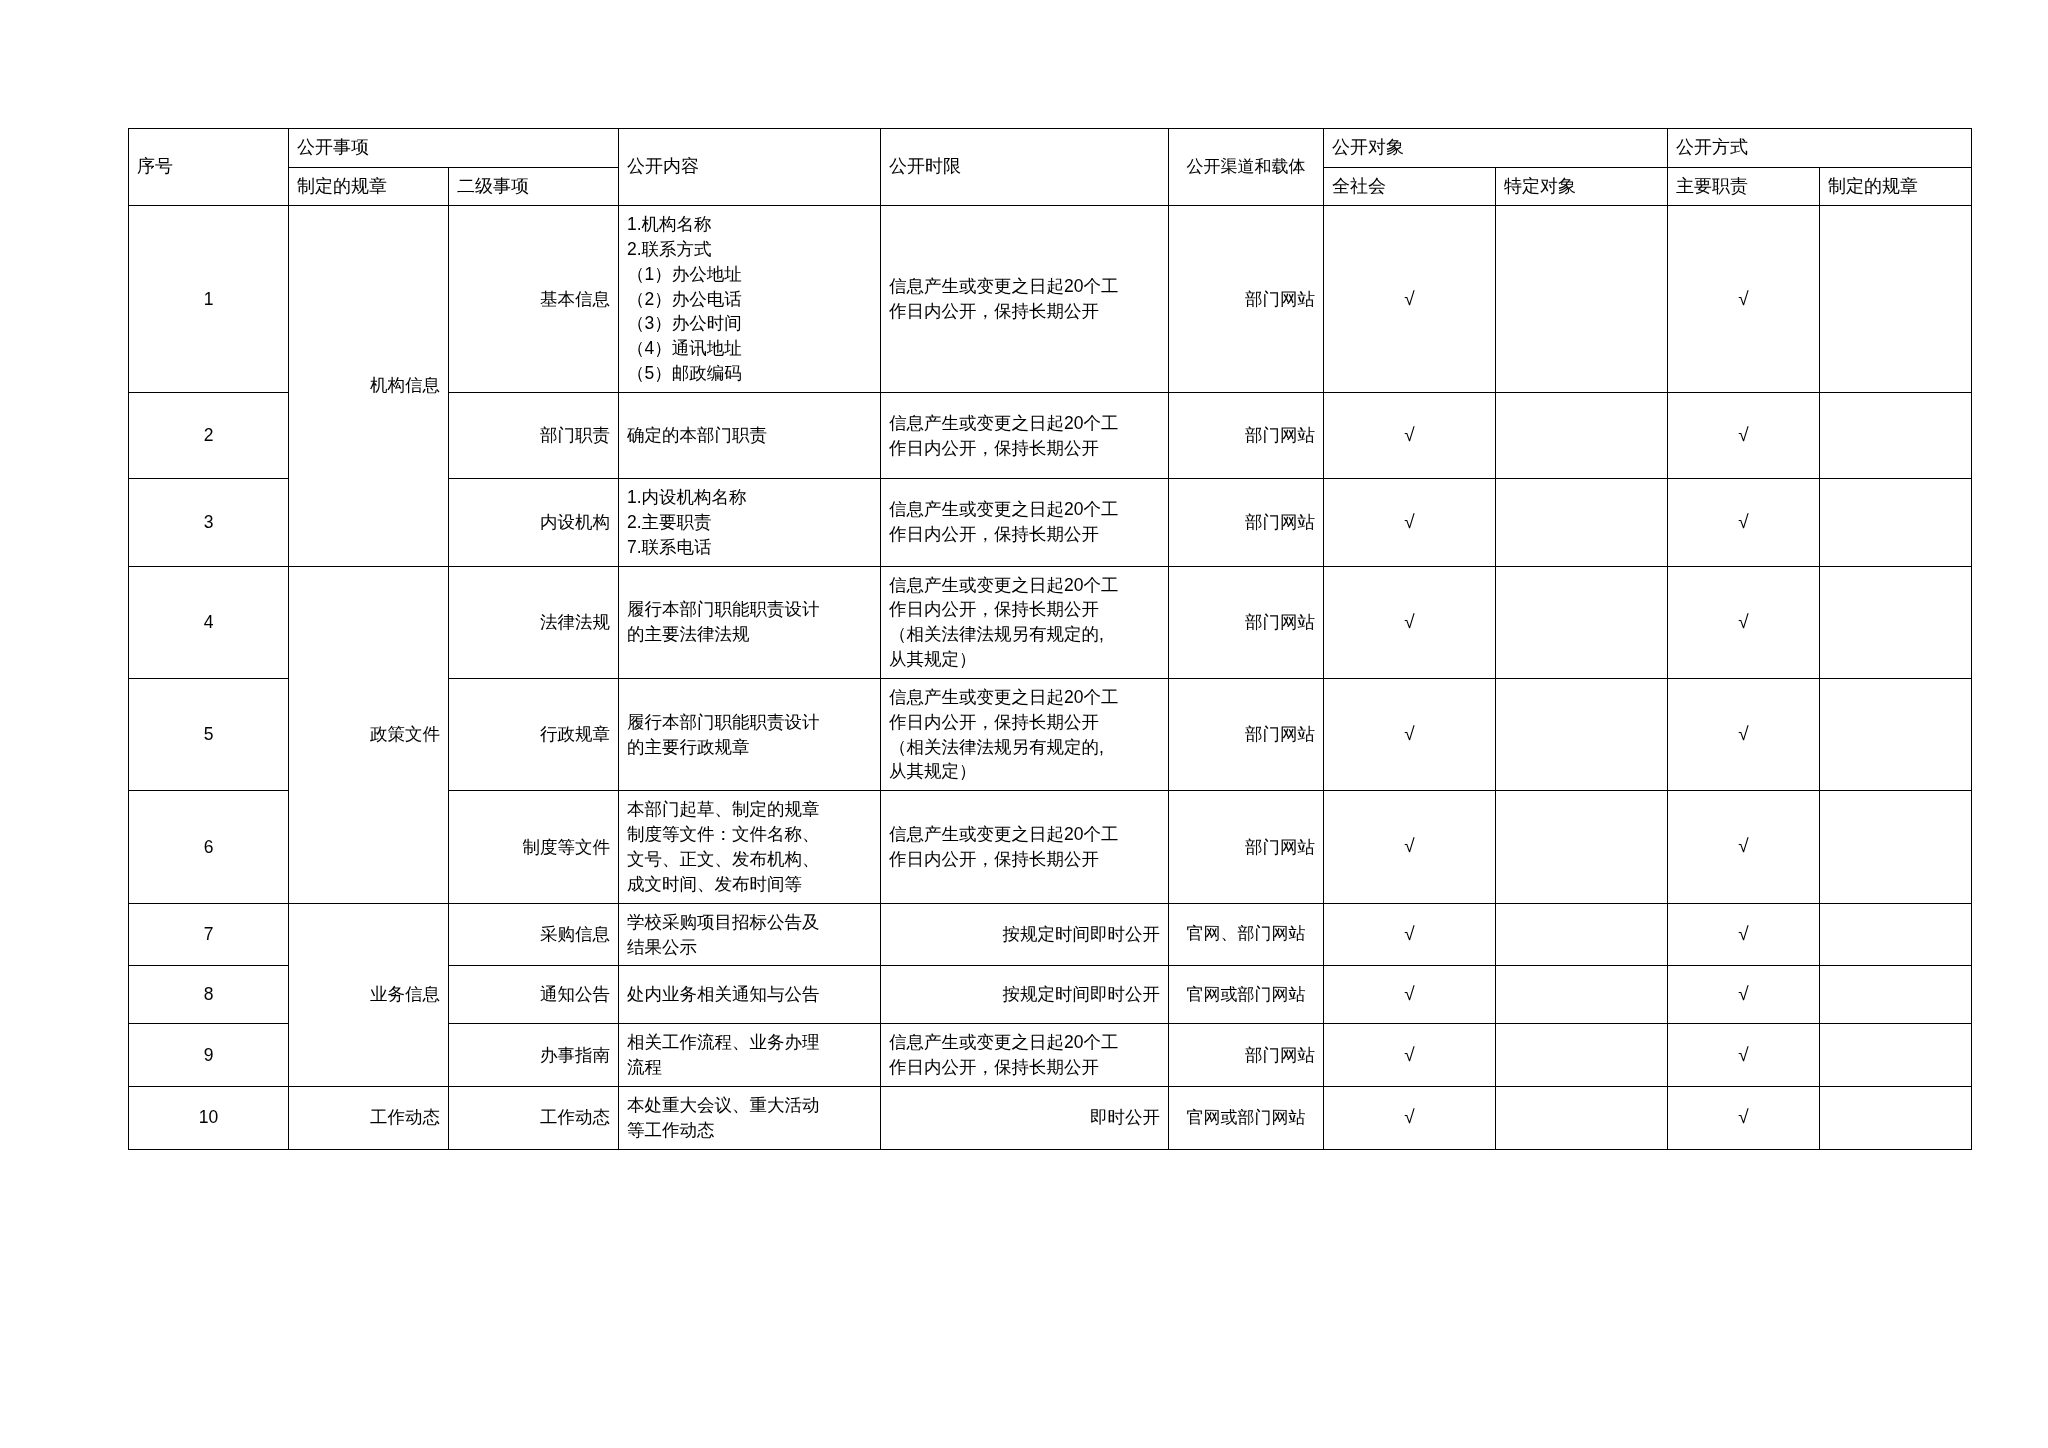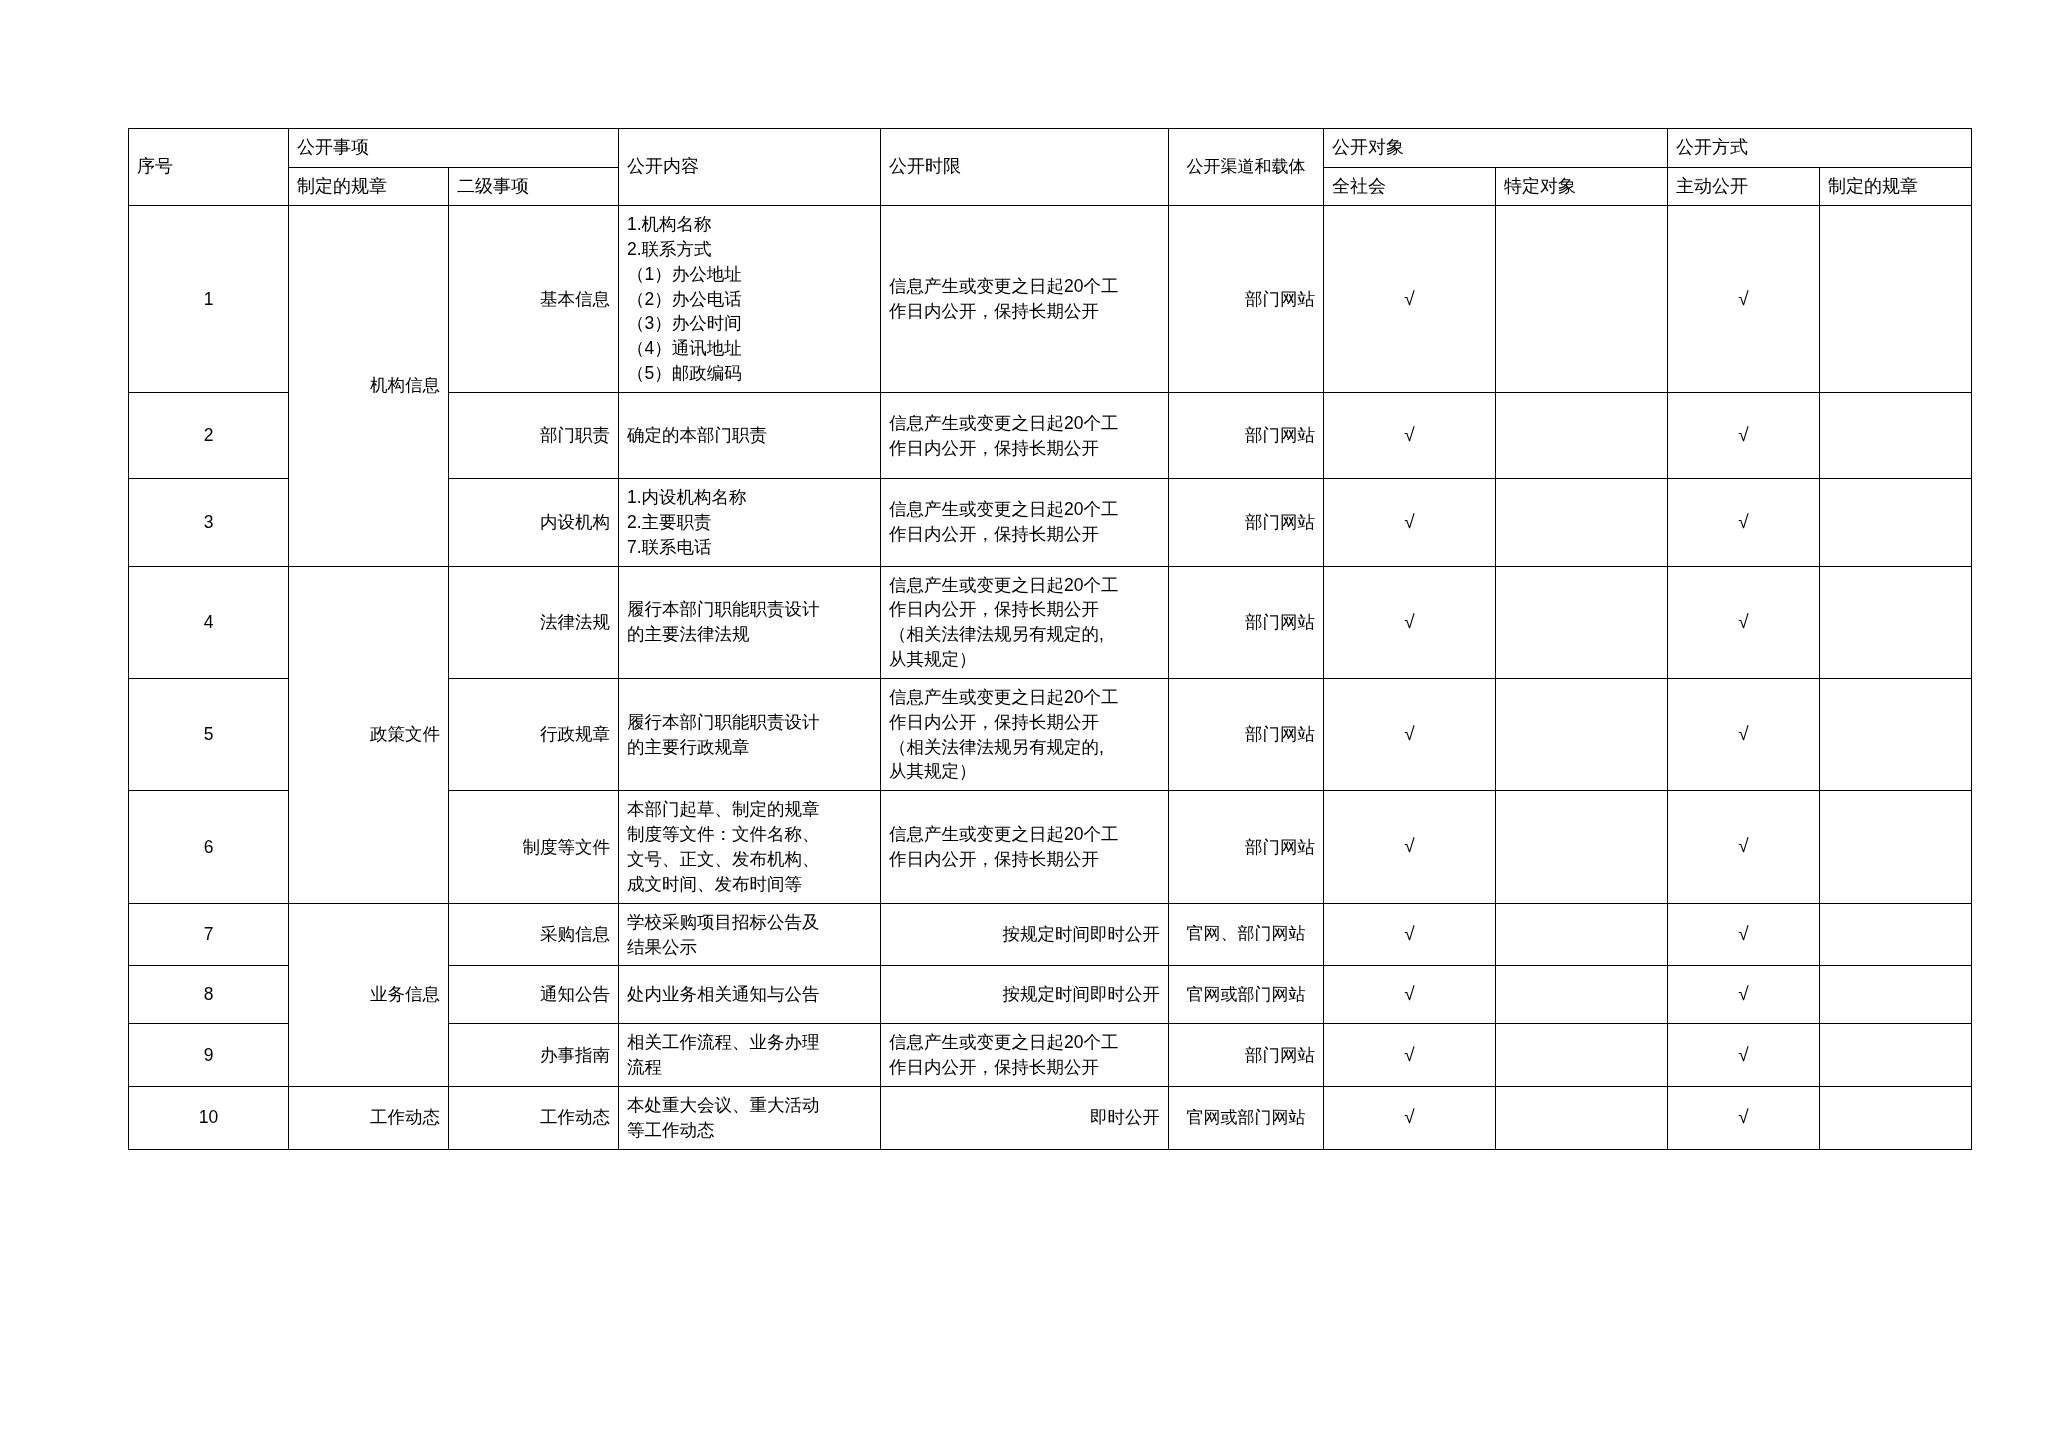--- a/index.html
+++ b/index.html
@@ -109,21 +109,21 @@
         <td rowspan="2" class="hdr-center">公开时限</td>
         <td rowspan="2" class="nowrap-ch">公开渠道和载体</td>
         <td colspan="2" class="hdr-center">公开对象</td>
         <td colspan="2" class="hdr-center">公开方式</td>
       </tr>
       <tr>
         <td class="hdr-center">制定的规章</td>
         <td class="hdr-center">二级事项</td>
         <td class="hdr-center">全社会</td>
         <td class="hdr-center">特定对象</td>
-        <td class="hdr-center">主动公开</td>
+        <td class="hdr-center">主要职责</td>
         <td class="hdr-center">制定的规章</td>
       </tr>
     </thead>
     <tbody>
       <tr class="r1">
         <td class="num">1</td>
         <td class="ctr" rowspan="3">机构信息</td>
         <td class="ctr">基本信息</td>
         <td class="txt indent-list">1.机构名称
 2.联系方式

